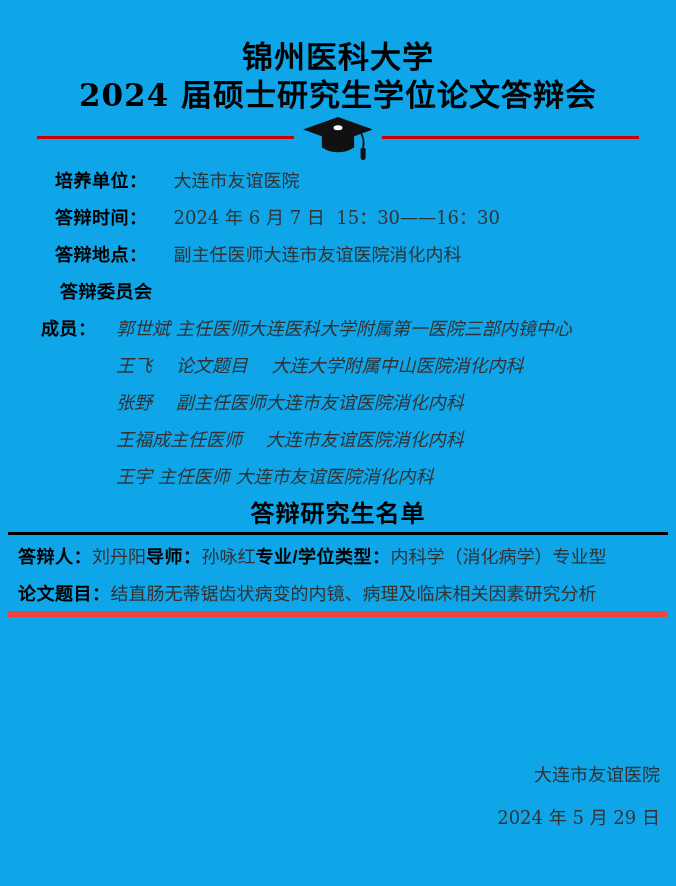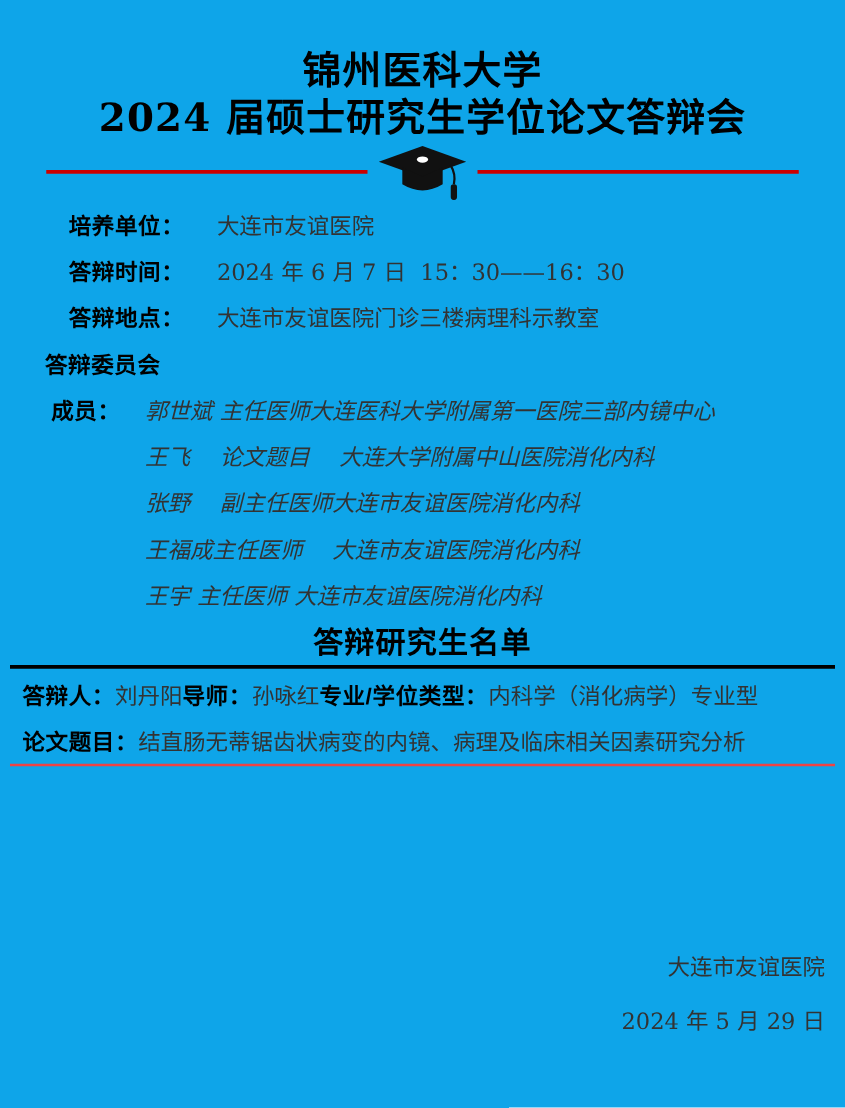--- a/index.html
+++ b/index.html
@@ -26,31 +26,31 @@
   
   .body-block{margin-top:2px;}
   .row{height:37px;display:flex;align-items:center;font-size:18px;white-space:pre;gap:26px;}
   .lbl{
     font-weight:bold;color:#000;
     font-family:"Liberation Sans","DejaVu Sans",sans-serif;
     letter-spacing:0.5px;
   }
   .val{color:#333333;}
   .ind-label{padding-left:55px;}
-  .committee-head{padding-left:36px;}
+  .committee-head{padding-left:60px;}
   .member-row{padding-left:41px;}
   .member-lbl{display:inline-block;width:49px;flex:0 0 49px;}
   .member-text{color:#333333;font-style:italic;}
   .roster-heading{justify-content:center;}
   .roster-heading .lbl{font-size:24px;letter-spacing:1px;}
   
   .roster-table{
     margin:2px 8px 0 8px;
     border-top:3px solid #000;
-    border-bottom:2px solid #ef4444;
+    border-bottom:6px solid #ef4444;
     padding:1px 0;
   }
   .trow{height:37px;display:flex;align-items:center;padding-left:10px;font-size:18px;white-space:pre;}
   
   .footer{
     position:absolute;right:16px;top:753px;
     text-align:right;font-size:18px;line-height:43px;color:#333333;
   }
 </style>
 </head>
@@ -81,21 +81,21 @@
 
     <div class="row ind-label">
       <span class="lbl">培养单位：</span><span class="val">大连市友谊医院</span>
     </div>
 
     <div class="row ind-label">
       <span class="lbl">答辩时间：</span><span class="val">2024 年 6 月 7 日  15：30——16：30</span>
     </div>
 
     <div class="row ind-label">
-      <span class="lbl">答辩地点：</span><span class="val">大连市友谊医院门诊三楼病理科示教室</span>
+      <span class="lbl">答辩地点：</span><span class="val">副主任医师大连市友谊医院消化内科</span>
     </div>
 
     <div class="row committee-head">
       <span class="lbl">答辩委员会</span>
     </div>
 
     <div class="row member-row">
       <span class="lbl member-lbl">成员：</span><span class="member-text">郭世斌 主任医师大连医科大学附属第一医院三部内镜中心</span>
     </div>
     <div class="row member-row">

